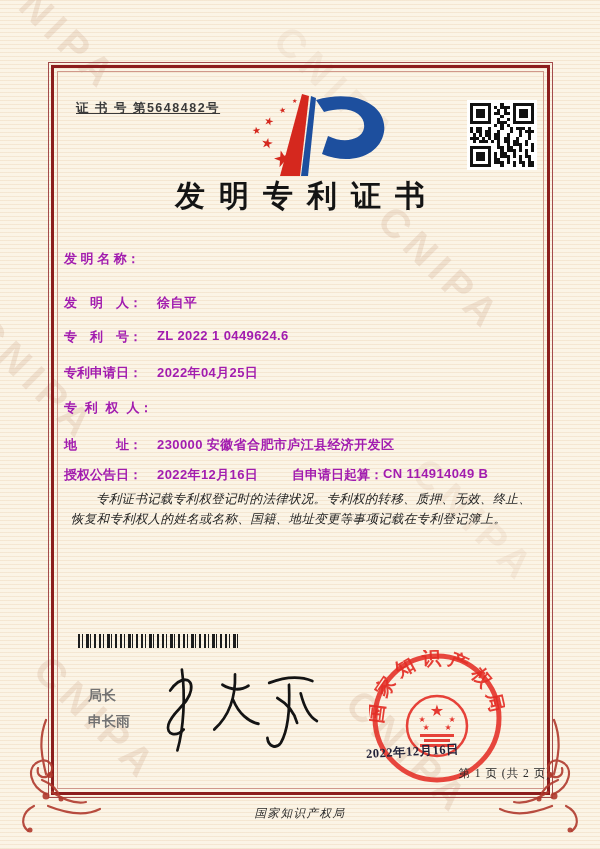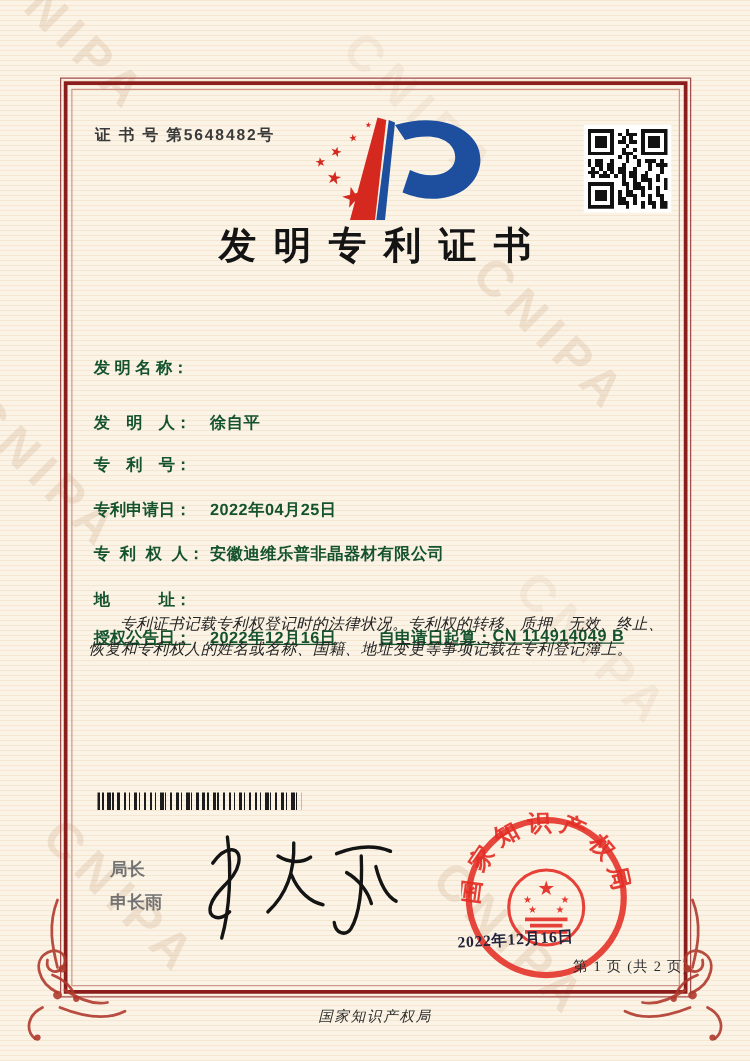--- a/index.html
+++ b/index.html
@@ -24,43 +24,42 @@
   }
   .frame{
     position:absolute;left:48px;top:62px;width:503px;height:734px;
     border:1px solid #a34b4b;z-index:2;
   }
   .frame::before{content:"";position:absolute;inset:2px;border:3px solid #8c1d1d;}
   .frame::after{content:"";position:absolute;inset:8px;border:1px solid #d0988b;}
   .cert-no{
     position:absolute;left:76px;top:100px;z-index:3;
     font:600 12.5px "Liberation Sans","DejaVu Sans",sans-serif;
-    letter-spacing:1.5px;color:#3a3a3a;white-space:pre;
+    letter-spacing:1.5px;color:#3a3a3a;white-space:pre;text-decoration:underline;
   }
   .logo{position:absolute;left:238px;top:92px;width:160px;height:90px;z-index:3;}
   .logo .star{
     position:absolute;color:#d5281e;line-height:1;
     font-family:"DejaVu Sans",sans-serif;
   }
   .qr-box{
     position:absolute;left:467px;top:100px;width:70px;height:70px;
     background:#fff;z-index:3;
   }
   .qr-box svg{position:absolute;left:3px;top:3px;}
   .title{
     position:absolute;left:0;top:176px;width:600px;z-index:3;
     text-align:center;font-size:30px;font-weight:700;color:#141414;
     letter-spacing:14px;text-indent:14px;
     font-family:"Liberation Serif","DejaVu Serif",serif;
   }
   .row{
-    position:absolute;left:75px;width:464px;display:flex;z-index:3;
+    position:absolute;left:64px;width:464px;display:flex;z-index:3;
     font:700 13px "Liberation Sans","DejaVu Sans",sans-serif;
-    color:#14532d;
-    margin-top:35px;
+    color:#a21caf;
   }
   .row .lbl{flex:0 0 93px;white-space:pre;}
   .row .val{white-space:pre;letter-spacing:0.4px;}
   .row .val-fix{flex:0 0 135px;}
   .paras{
     position:absolute;left:71px;top:489px;width:462px;z-index:3;
     font-size:12.5px;line-height:1.62;letter-spacing:0.3px;color:#232323;
     font-style:italic;
   }
   .paras p{margin:0;text-indent:2em;}
@@ -269,33 +268,34 @@
 
 <div class="row" style="top:250px;">
   <span class="lbl">发 明 名 称：</span>
 </div>
 <div class="row" style="top:294px;">
   <span class="lbl">发　明　人：</span>
   <span class="val">徐自平</span>
 </div>
 <div class="row" style="top:328px;">
   <span class="lbl">专　利　号：</span>
+  <span class="val">ZL 2022 1 0449624.6</span>
 </div>
 <div class="row" style="top:364px;">
   <span class="lbl">专利申请日：</span>
   <span class="val">2022年04月25日</span>
 </div>
 <div class="row" style="top:399px;font-family:Liberation Mono, monospace;">
   <span class="lbl">专 利 权 人：</span>
-  <span class="val">安徽迪维乐普非晶器材有限公司</span>
 </div>
 <div class="row" style="top:436px;">
   <span class="lbl">地　　　址：</span>
-</div>
-<div class="row" style="top:466px;text-decoration:underline;">
+  <span class="val">230000 安徽省合肥市庐江县经济开发区</span>
+</div>
+<div class="row" style="top:466px;">
   <span class="lbl">授权公告日：</span>
   <span class="val val-fix">2022年12月16日</span>
   <span class="lbl" style="flex:0 0 auto;">自申请日起算：</span>
   <span class="val">CN 114914049 B</span>
 </div>
 
 <div class="paras">
   <p>专利证书记载专利权登记时的法律状况。专利权的转移、质押、无效、终止、恢复和专利权人的姓名或名称、国籍、地址变更等事项记载在专利登记簿上。</p>
 </div>
 

